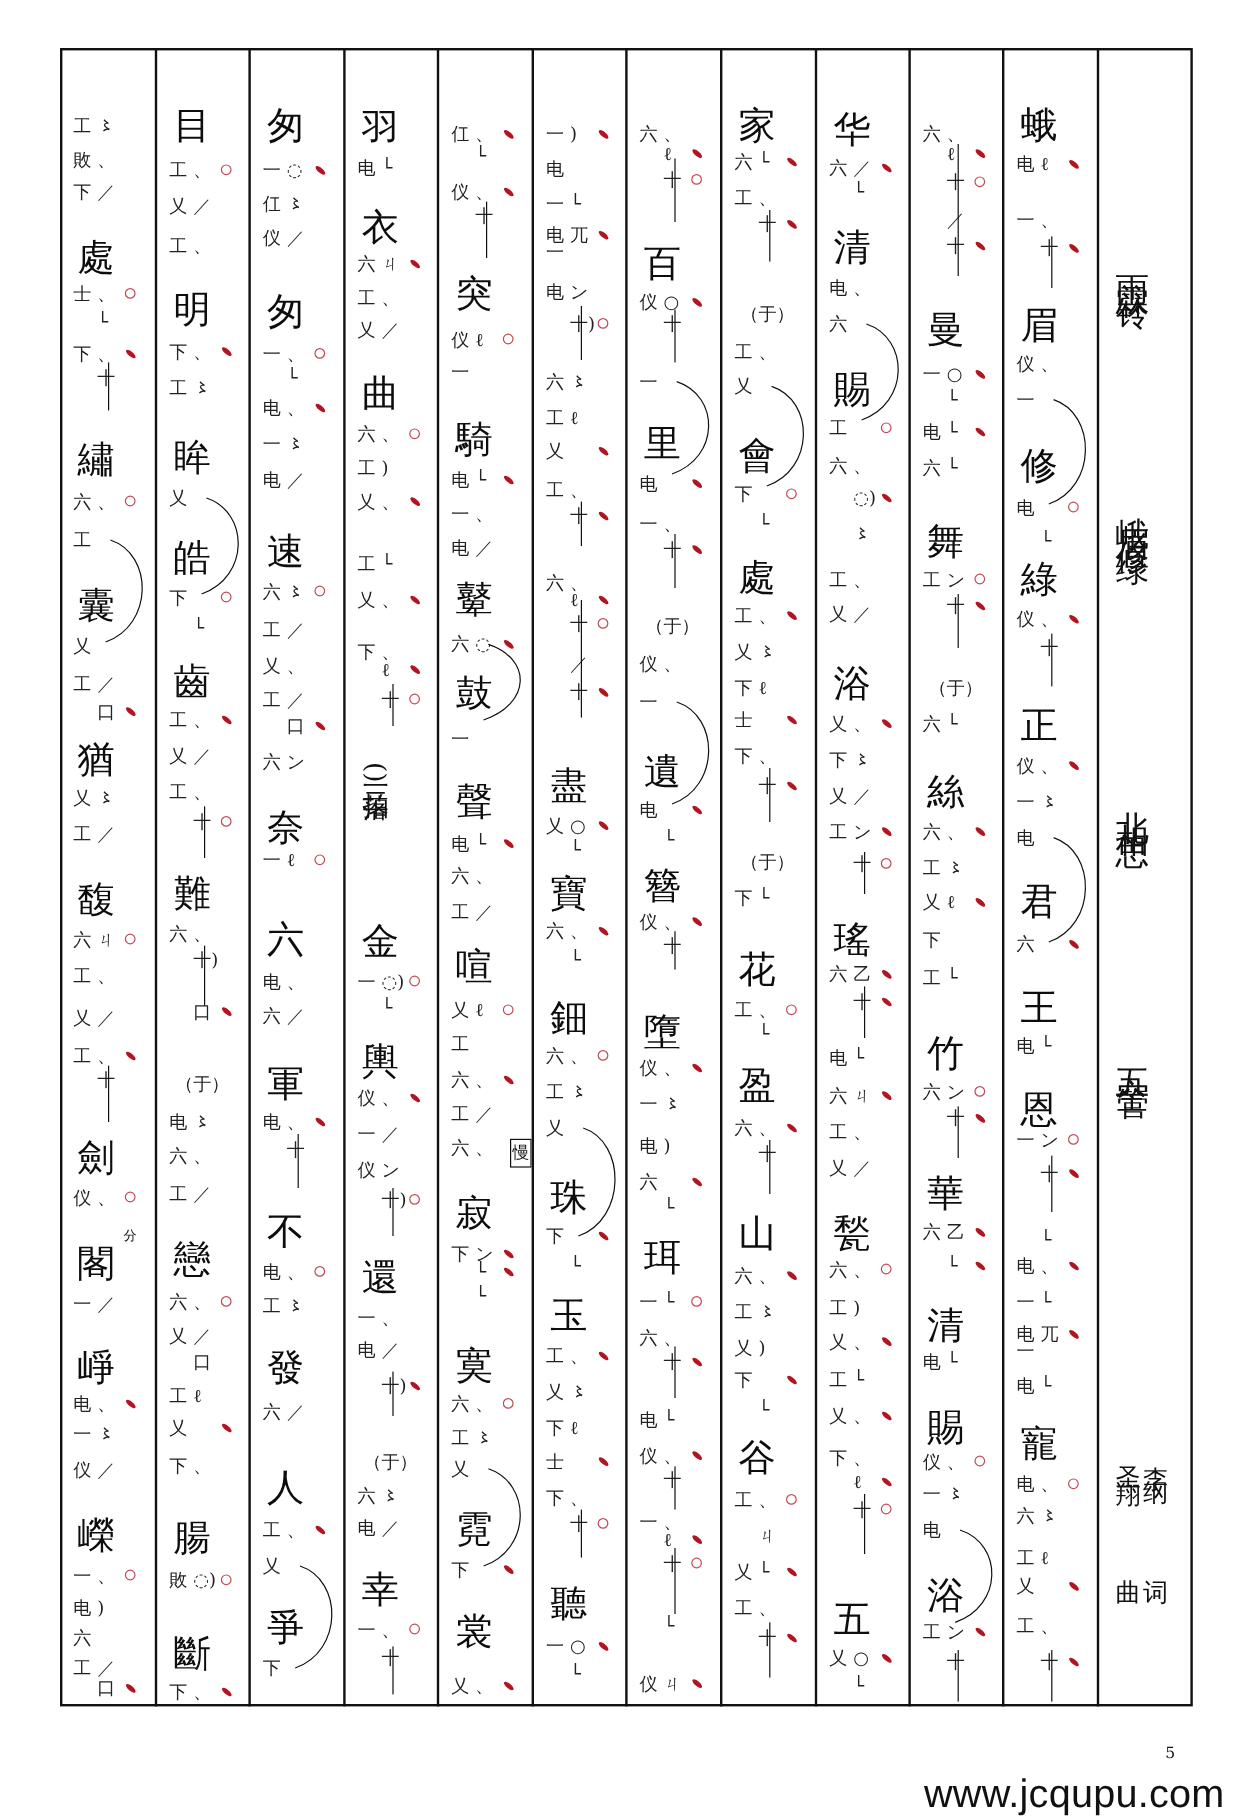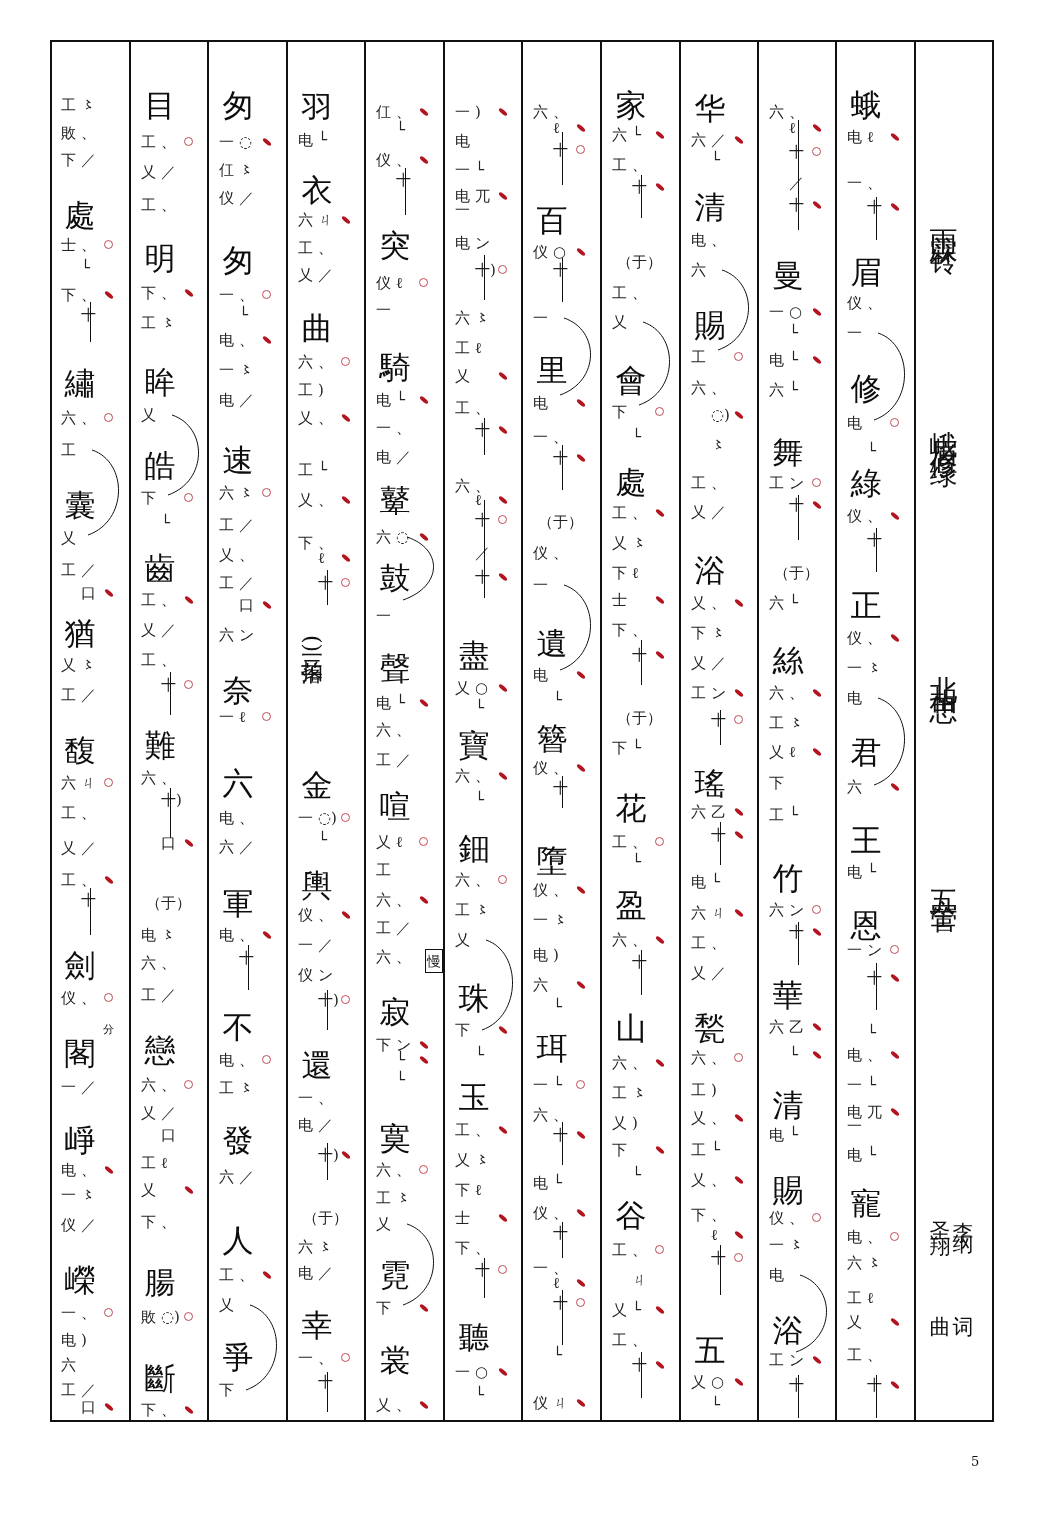--- a/index.html
+++ b/index.html
@@ -845,13 +845,14 @@
       <path d="M564 585 C600 597 600 656 560 670"></path>
       <path d="M486 940 C522 952 522 1016 482 1030"></path>
       <path d="M407 537 C443 549 443 586 403 600"></path>
       <path d="M407 1224 C443 1236 443 1291 403 1305"></path>
       <path d="M250 1305 C286 1317 286 1376 246 1390"></path>
       <path d="M172 415 C208 427 208 481 168 495"></path>
       <path d="M92 450 C128 462 128 521 88 535"></path>
     </svg>
 
   <div class="page-number">5</div>
+  <div class="watermark">www.jcqupu.com</div>
 </div>
 
 </body></html>

